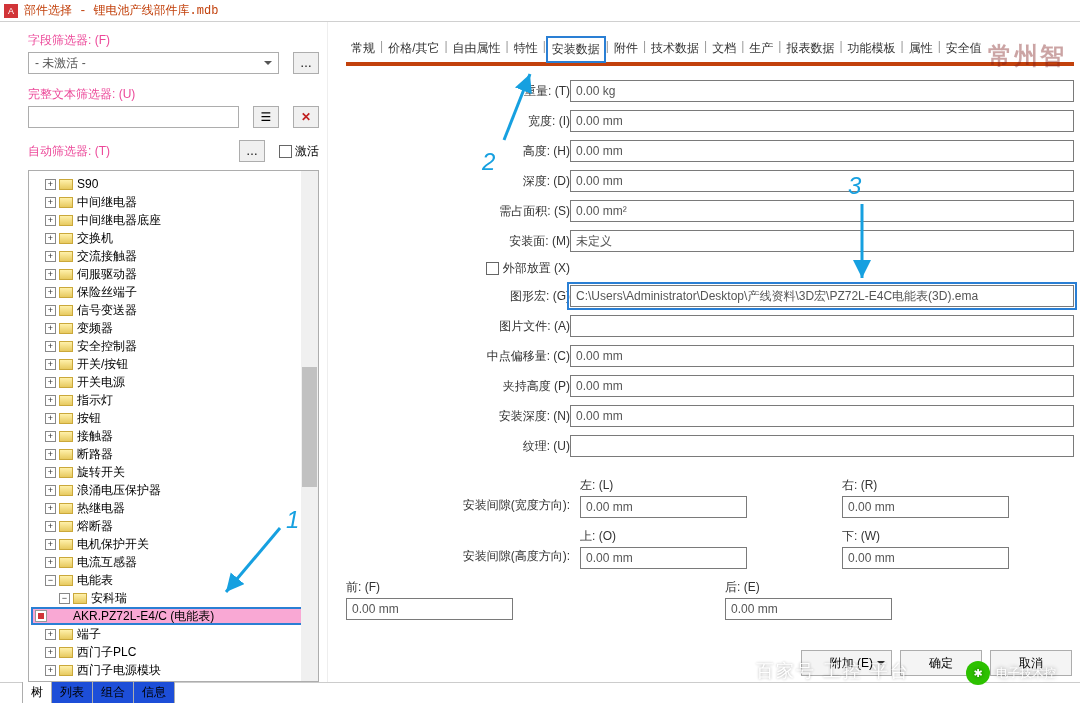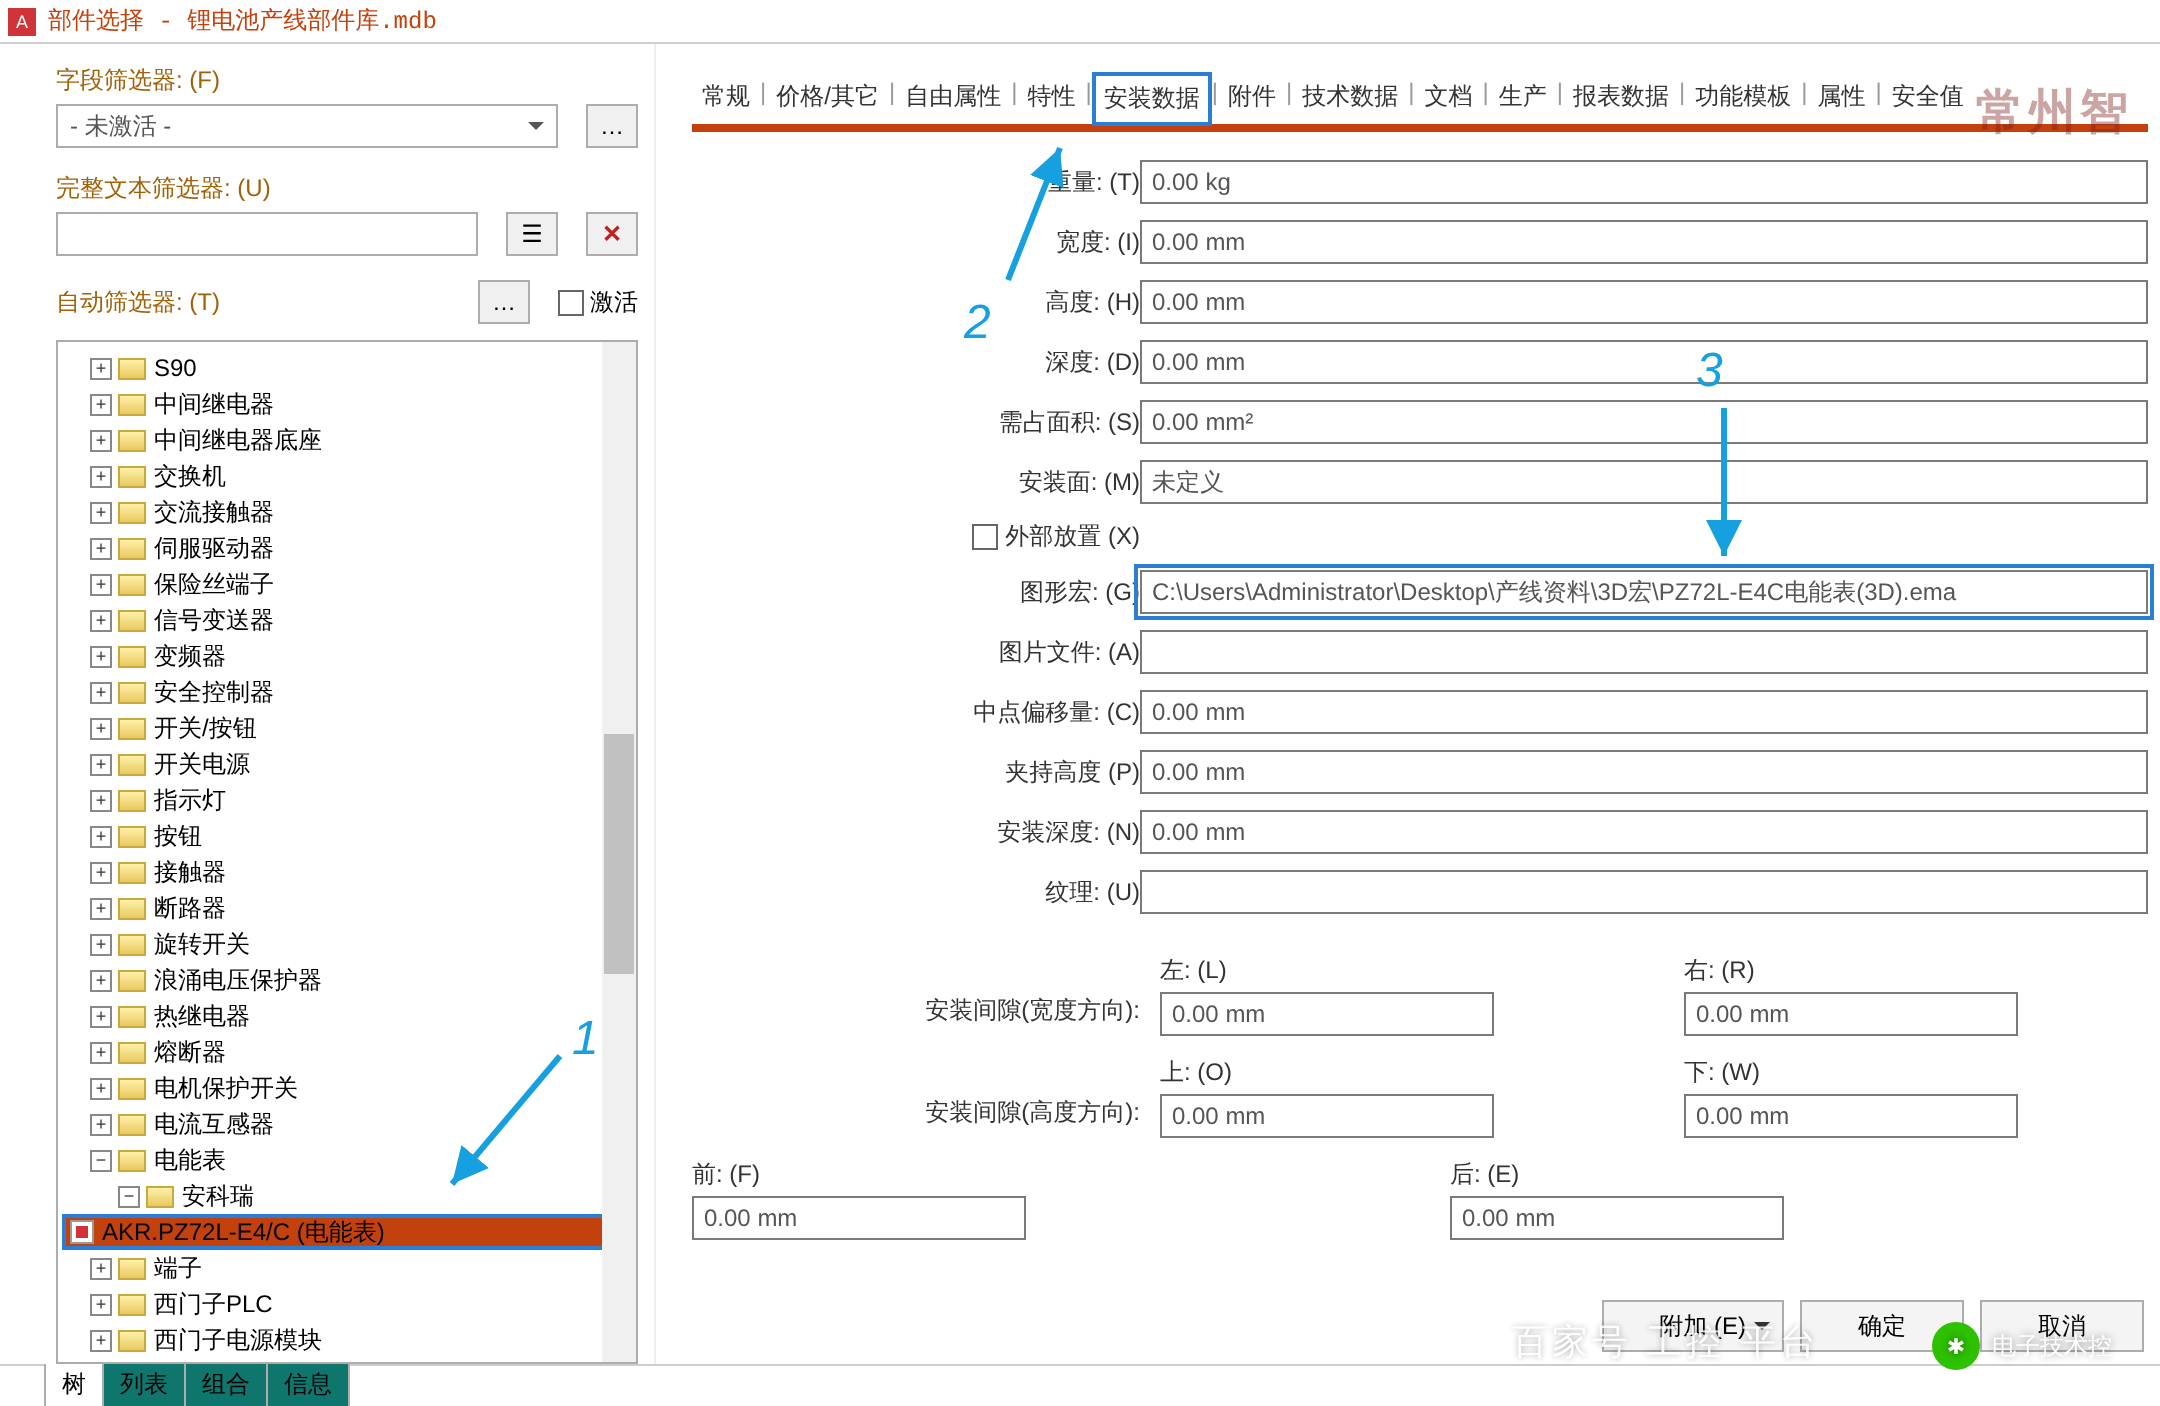--- a/index.html
+++ b/index.html
@@ -2,21 +2,21 @@
 <html><head>
 <meta charset="utf-8">
 <style>
 * { box-sizing: border-box; margin: 0; padding: 0; font-family: "Microsoft YaHei", "Segoe UI", Arial, sans-serif; font-size: 12px; }
 body { width: 1080px; height: 703px; background: #fff; overflow: hidden; position: relative; }
 .titlebar { height: 22px; border-bottom: 1px solid #d0d0d0; display: flex; align-items: center; padding: 0 4px; background: #fff; }
 .titlebar .app-icon { width: 14px; height: 14px; background: #d13438; margin-right: 6px; display: flex; align-items: center; justify-content: center; color: #fff; font-size: 9px; }
 .titlebar .title-text { color: #c2410c; font-family: Liberation Mono, monospace; }
 .main-area { display: flex; height: 660px; }
 .left-panel { width: 328px; padding: 10px 8px 0 28px; border-right: 1px solid #eee; display: flex; flex-direction: column; }
-.field-label { color: #a16207; margin-bottom: 3px; }
+.field-label { color: #ec4899; margin-bottom: 3px; }
 .row { display: flex; align-items: center; gap: 14px; margin-bottom: 6px; }
 .selectbox { flex: 1; height: 22px; border: 1px solid #adadad; padding: 2px 18px 2px 6px; background: #fff; color: #555; position: relative; }
 .selectbox::after { content: ""; position: absolute; right: 6px; top: 8px; border: 4px solid transparent; border-top-color: #555; }
 .sq-btn { width: 26px; height: 22px; border: 1px solid #adadad; background: #f0f0f0; display: flex; align-items: center; justify-content: center; cursor: pointer; }
 .input-text { flex: 1; height: 22px; border: 1px solid #adadad; padding: 2px 4px; background: #fff; }
 .red-x { color: #c02020; font-weight: bold; }
 .chk { display: flex; align-items: center; gap: 3px; }
 .chkbox { width: 13px; height: 13px; border: 1px solid #666; background: #fff; }
 .tree-container { flex: 1; border: 1px solid #adadad; margin-top: 2px; position: relative; overflow: hidden; }
 .tree-scroll { position: absolute; right: 0; top: 0; width: 17px; height: 100%; background: #f0f0f0; }
@@ -24,23 +24,23 @@
 .tree { padding: 4px 2px; }
 .tree-node { display: flex; align-items: center; height: 18px; cursor: pointer; }
 .expander { width: 11px; height: 11px; border: 1px solid #888; display: flex; align-items: center; justify-content: center; font-size: 9px; line-height: 1; color: #333; margin-right: 3px; background: #fff; }
 .folder-icon { width: 14px; height: 11px; background: linear-gradient(#fff1aa,#e7c95f); border: 1px solid #caa83a; margin-right: 4px; }
 .tree-label {}
 .indent1 { padding-left: 14px; }
 .indent2 { padding-left: 28px; }
 .indent3 { padding-left: 42px; }
 .item-icon { width: 12px; height: 12px; border: 1px solid #999; background: #fff; margin-right: 4px; position: relative; }
 .item-icon::before { content: ""; position: absolute; inset: 2px; background: #d13438; }
-.selected-node { background: #c2410c; border: 2px solid #2a7fd4; padding: 1px 2px; }
+.selected-node { background: #f9a8d4; border: 2px solid #2a7fd4; padding: 1px 2px; gap: 22px; }
 .tabs-bottom { display: flex; border-top: 1px solid #ccc; margin-top: 0; padding-left: 22px; height: 22px; align-items: flex-end; }
-.tab-b { border: 1px solid #adadad; border-top: none; padding: 2px 8px; background: #0f766e; cursor: pointer; margin-right: -1px; }
+.tab-b { border: 1px solid #adadad; border-top: none; padding: 2px 8px; background: #1d4ed8; cursor: pointer; margin-right: -1px; }
 .tab-b.active { background: #fff; }
 .right-panel { flex: 1; padding: 14px 6px 0 18px; overflow: hidden; background: #fff; position: relative; }
 .tabs-top { display: flex; flex-wrap: wrap; border-bottom: 4px solid #c2410c; margin-bottom: 14px; }
 .tab-t { padding: 3px 4px; border: 1px solid transparent; border-bottom: none; color: #333; cursor: pointer; }
 .tab-sep { color: #999; padding: 3px 0; }
 .tab-t.hl { border: 2px solid #2a7fd4; margin-bottom: -1px; }
 .form-row { display: flex; align-items: center; margin-bottom: 8px; }
 .form-label { width: 224px; color: #333; padding-left: 10px; text-align: right; }
 .form-input { flex: 1; height: 22px; border: 1px solid #7a7a7a; padding: 2px 5px; color: #555; background: #fff; }
 .hl-input { outline: 2px solid #2a7fd4; outline-offset: 1px; }

